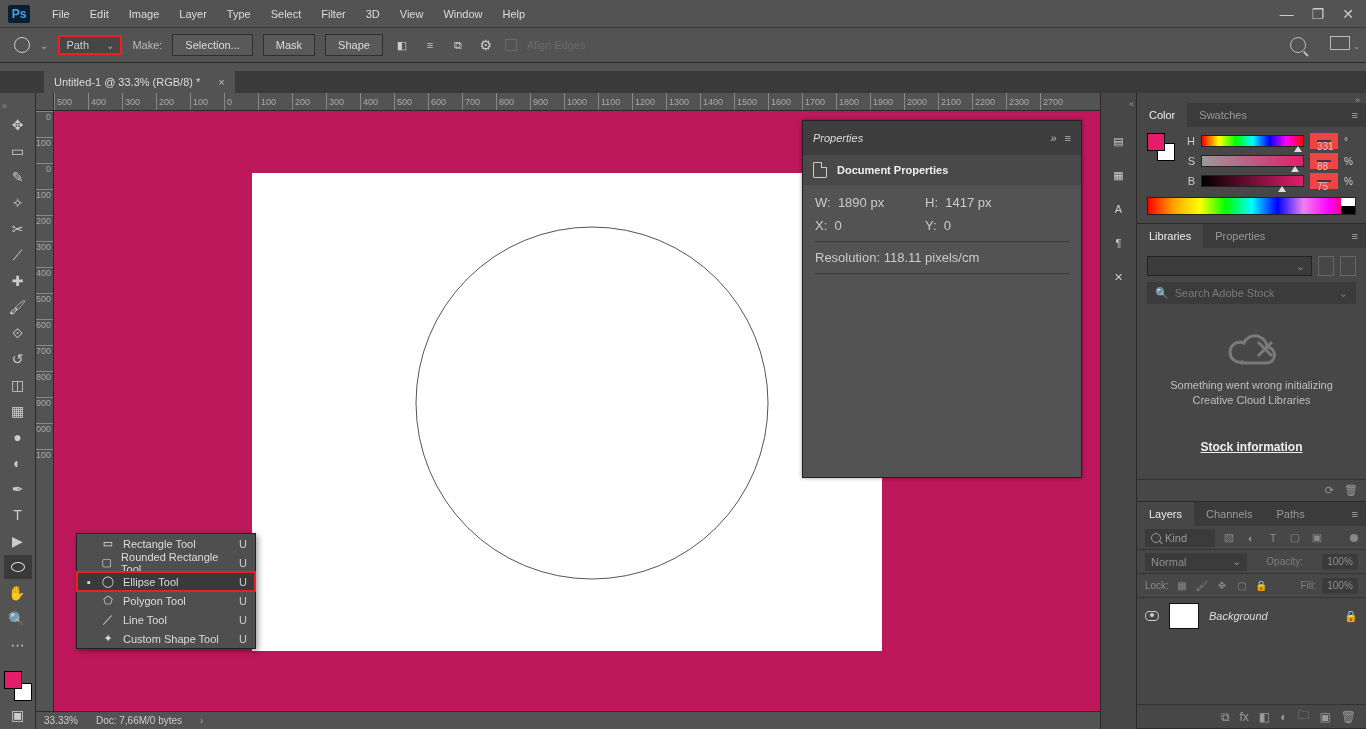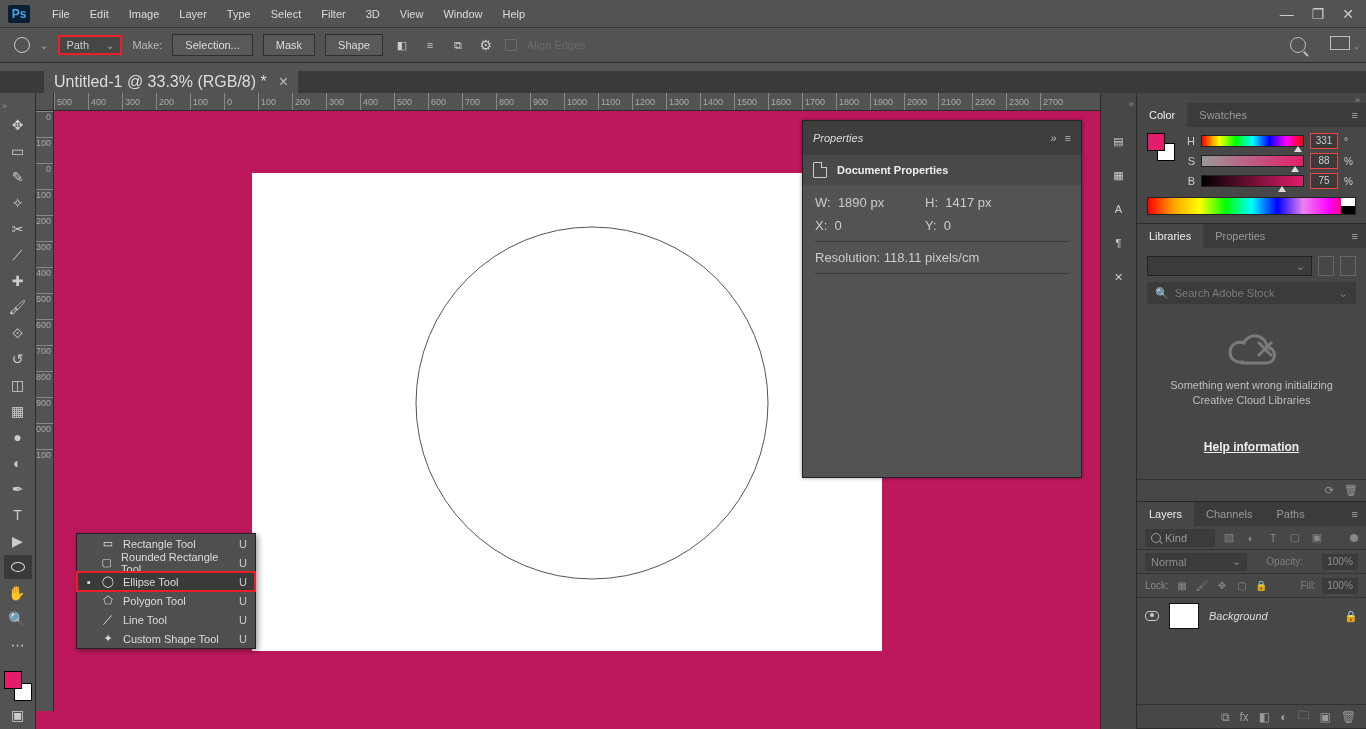--- a/index.html
+++ b/index.html
@@ -22,21 +22,21 @@
 .opt-gear { font-size:14px;}
 .opt-align-label{color:#6b6b6b;}
 .search-zoom{position:absolute; right:60px; top:9px; width:16px;height:16px;border:1.5px solid #bbb;border-radius:50%;}
 .search-zoom::after{content:"";position:absolute;width:6px;height:1.5px;background:#bbb;right:-4px;bottom:-2px;transform:rotate(45deg);}
 .screen-ind{position:absolute;right:16px;top:8px; width:20px;height:14px;border:1.5px solid #bbb;}
 .screen-caret{position:absolute;right:6px;top:14px;font-size:8px;color:#aaa;}
 
 
 .handlebar{height:8px;background:#535353;}
 .doc-tab-row{height:22px;background:#3a3a3a;display:flex;align-items:stretch;padding-left:44px;}
-.doc-tab{background:#535353;display:flex;align-items:center;padding:0 10px;gap:12px;color:#ddd;font-size:16px;}
+.doc-tab{background:#535353;display:flex;align-items:center;padding:0 10px;gap:18px;color:#ddd;font-size:11px;}
 .doc-close{color:#bbb;}
 
 
 .mainrow{display:flex; height: calc(729px - 27px - 36px - 8px - 22px);}
 
 
 .toolbar{width:36px;background:#535353;border-right:1px solid #2a2a2a;display:flex;flex-direction:column;align-items:center;padding-top:6px;gap:2px;}
 .tbtn{width:28px;height:24px;display:flex;align-items:center;justify-content:center;color:#ccc;font-size:14px;}
 .tbtn.sel{background:#3a3a3a;}
 .swatches{margin-top:12px;position:relative;width:28px;height:30px;}
@@ -95,21 +95,21 @@
 
 
 .colorpanel .body{padding:6px 10px 8px 10px;}
 .color-row{display:flex;align-items:center;gap:6px;margin-bottom:4px;}
 .clab{width:10px;text-align:right;color:#ccc;}
 .cslider{flex:1;height:12px;position:relative;border:1px solid #222;}
 .cslider.hue{background:linear-gradient(90deg,red,yellow,lime,cyan,blue,magenta,red);}
 .cslider.sat{background:linear-gradient(90deg,#9A9A9A,#e31d6b);}
 .cslider.bri{background:linear-gradient(90deg,#000,#e31d6b);}
 .cslider .knob{position:absolute;top:10px;width:0;height:0;border-left:4px solid transparent;border-right:4px solid transparent;border-bottom:6px solid #ddd;}
-.cval{width:28px;height:16px;background:#3b3b3b;border:1px solid #ef4444;text-align:center;line-height:14px;font-size:10px;}
+.cval{width:28px;height:16px;background:#3b3b3b;border:7px solid #ef4444;text-align:left;line-height:14px;font-size:10px;}
 .cunit{width:12px;font-size:10px;color:#ccc;}
 .color-fgbg{position:relative;width:28px;height:28px;margin-right:4px;}
 .cfg{position:absolute;left:0;top:0;width:18px;height:18px;background:#e31d6b;border:1px solid #000;}
 .cbg{position:absolute;right:0;bottom:0;width:18px;height:18px;background:#fff;border:1px solid #000;}
 .spectrum{height:18px;margin-top:4px;background:linear-gradient(90deg,red,orange,yellow,lime,cyan,blue,violet,magenta,red);border:1px solid #222;position:relative;}
 .spectrum .bw{position:absolute;right:0;top:0;bottom:0;width:14px;background:linear-gradient(#fff 0 50%,#000 50% 100%);}
 
 
 .libpanel .body{padding:8px 10px; text-align:center;}
 .lib-dd{height:20px;background:#3b3b3b;border:1px solid #222;margin-bottom:6px;display:flex;align-items:center;justify-content:flex-end;padding:0 6px;color:#888;}
@@ -319,20 +319,25 @@
         <span class="fi-key">U</span>
       </div>
       <div class="fly-item">
         <span class="fi-mark"></span>
         <span class="fi-icon">✦</span>
         <span>Custom Shape Tool</span>
         <span class="fi-key">U</span>
       </div>
     </div>
 
+    <div class="statusbar">
+      <span>33.33%</span>
+      <span>Doc: 7,66M/0 bytes</span>
+      <span class="status-caret">›</span>
+    </div>
   </div>
 
   <div class="props-panel">
     <div class="props-head">
       <span>Properties</span>
       <span class="ctrls">
         <span>»</span>
         <span>≡</span>
       </span>
     </div>
@@ -437,21 +442,21 @@
           <svg width="48" height="34" viewBox="0 0 48 34">
               <path fill="none" stroke="#7a7a7a" stroke-width="3" d="M14 28a10 10 0 1 1 2-19 12 12 0 0 1 23 4 8 8 0 0 1-1 16H14z"></path>
               <line x1="30" y1="8" x2="44" y2="22" stroke="#7a7a7a" stroke-width="3"></line>
               <line x1="44" y1="8" x2="30" y2="22" stroke="#7a7a7a" stroke-width="3"></line>
             </svg>
         </div>
         <div class="lib-msg">
           <span>Something went wrong initializing</span><br>
           <span>Creative Cloud Libraries</span>
         </div>
-        <div class="lib-link">Help information</div>
+        <div class="lib-link">Stock information</div>
       </div>
       <div class="lib-foot">
         <span>⟳</span>
         <span>🗑</span>
       </div>
     </div>
 
     <div class="panel laypanel">
       <div class="panel-tabs">
         <div class="ptab active">Layers</div>

